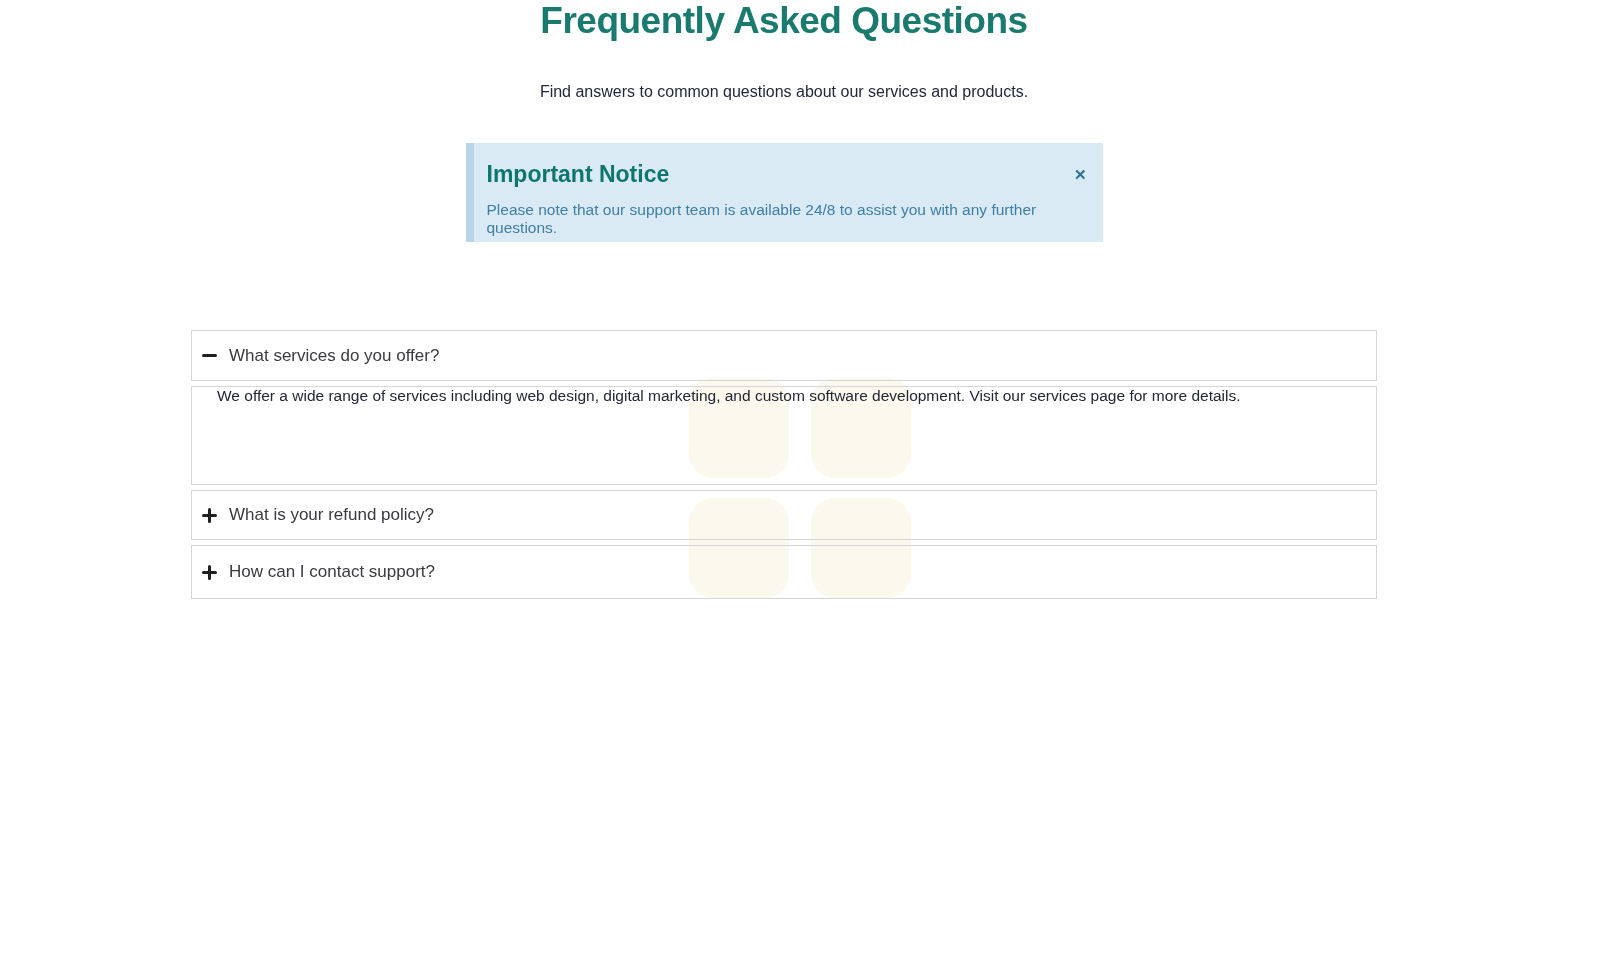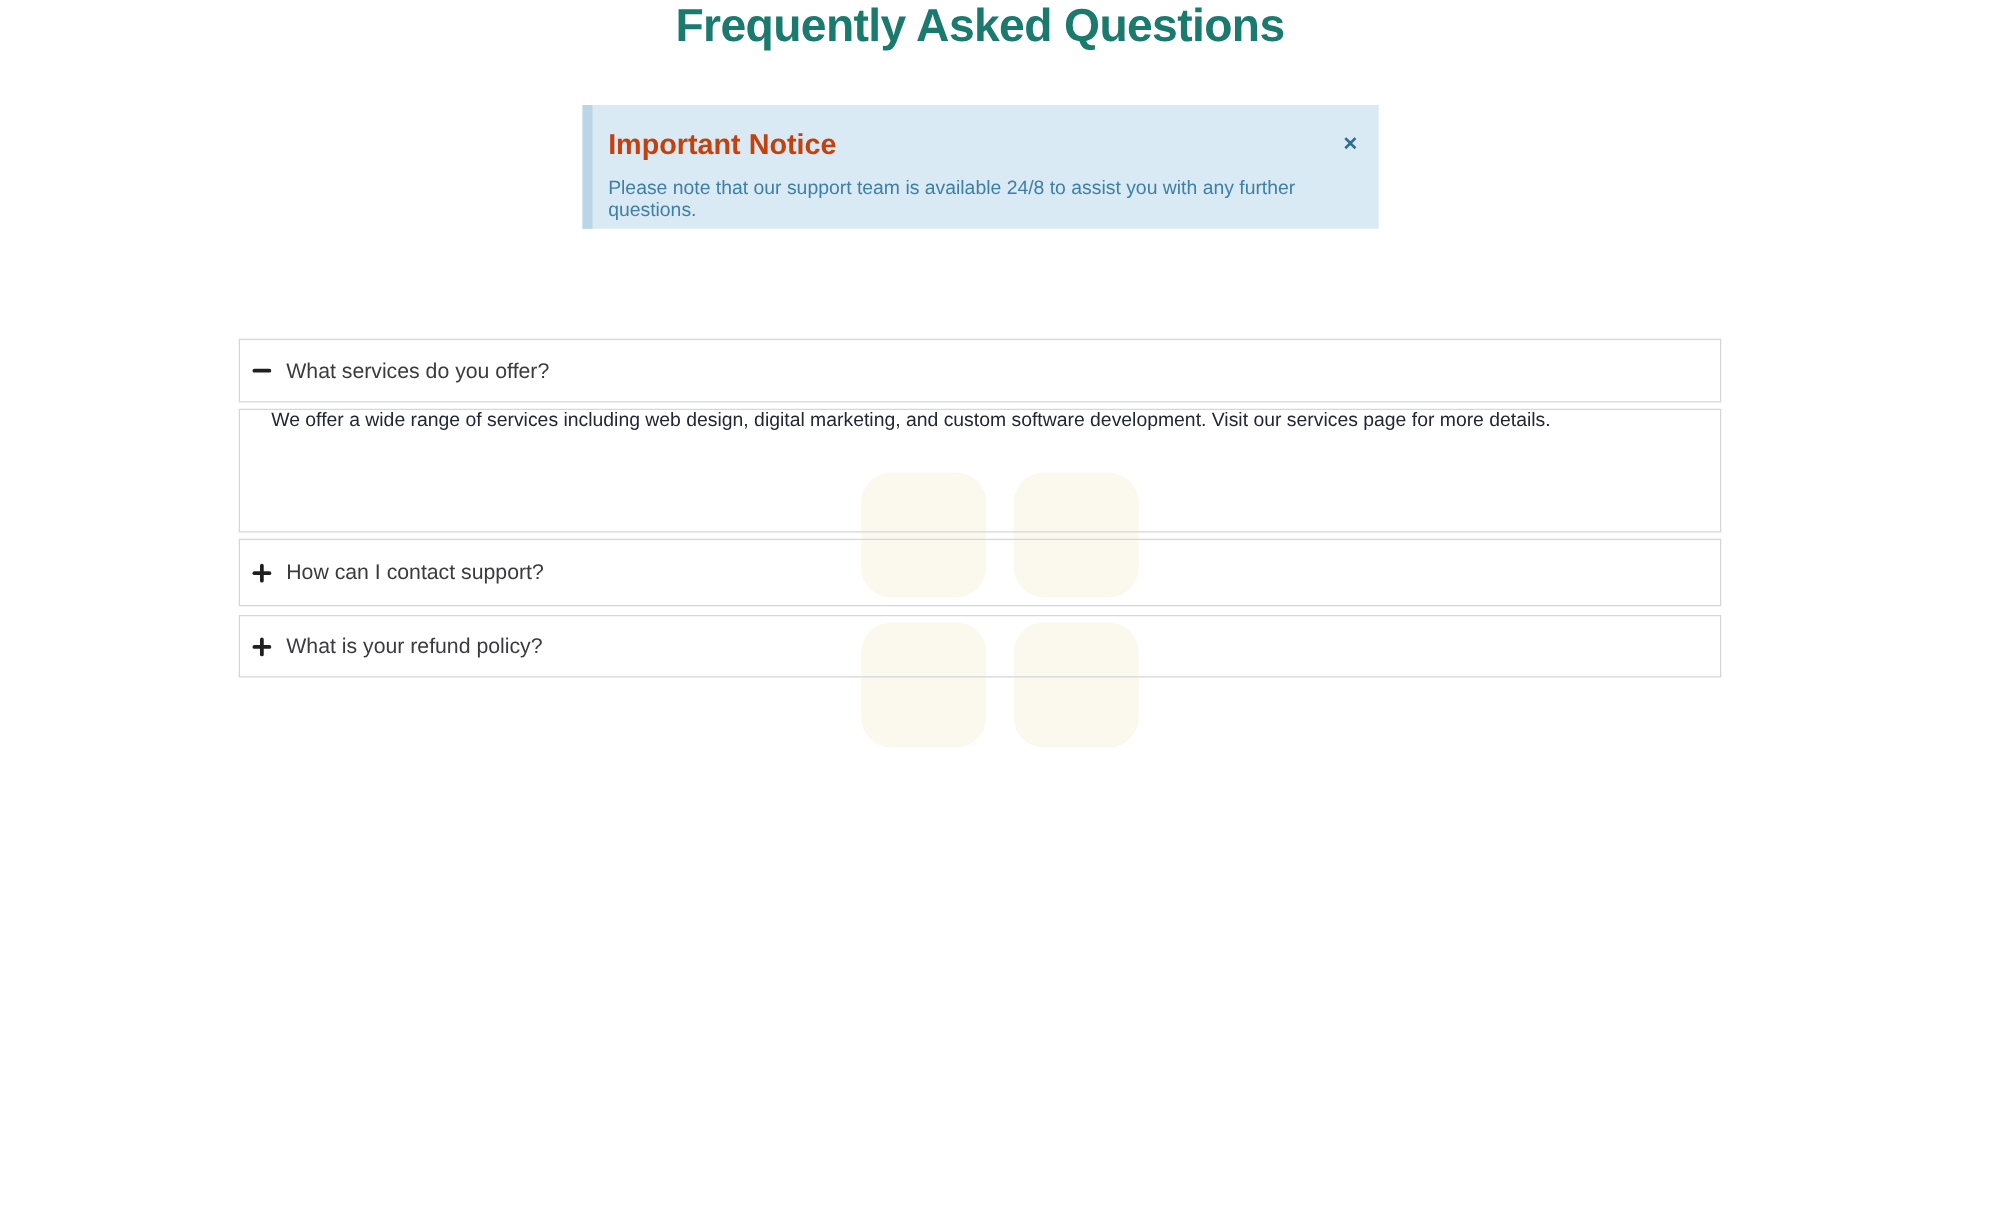--- a/index.html
+++ b/index.html
@@ -60,21 +60,21 @@
     margin: 42px auto 0 auto;
     background: #d9eaf4;
     border-left: 8px solid #b9d6e8;
     padding: 18px 40px 0 13px;
   }
   .notice-title {
     margin: 0 0 13px 0;
     font-size: 23px;
     line-height: 27px;
     font-weight: bold;
-    color: #c2410c;
+    color: #0f766e;
   }
   .notice-text {
     margin: 0;
     font-size: 15.5px;
     line-height: 18px;
     color: #3f7fa5;
   }
   .notice-close {
     position: absolute;
     top: 24px;
@@ -159,20 +159,21 @@
     <div class="wm-tile"></div>
     <div class="wm-tile"></div>
     <div class="wm-tile"></div>
     <div class="wm-tile"></div>
   </div>
 
   <div class="container">
 
     <h1 class="page-title">Frequently Asked Questions</h1>
 
+    <p class="subtitle">Find answers to common questions about our services and products.</p>
 
     <div class="notice">
       <button class="notice-close">✕</button>
       <h2 class="notice-title">Important Notice</h2>
       <p class="notice-text">Please note that our support team is available 24/8 to assist you with any further questions.</p>
     </div>
 
     <div class="accordion">
 
       <div class="acc-box">
@@ -180,29 +181,29 @@
           <span class="tgl minus"></span>
           <span class="acc-question">What services do you offer?</span>
         </div>
       </div>
       <div class="acc-box">
         <div class="acc-panel">
           <span class="acc-answer">We offer a wide range of services including web design, digital marketing, and custom software development. Visit our services page for more details.</span>
         </div>
       </div>
 
+      <div class="acc-box">
+        <div class="acc-header short">
+          <span class="tgl plus"></span>
+          <span class="acc-question">What is your refund policy?</span>
+        </div>
+      </div>
+
       <div class="acc-box gap7">
         <div class="acc-header tall">
           <span class="tgl plus"></span>
           <span class="acc-question">How can I contact support?</span>
         </div>
       </div>
 
-      <div class="acc-box">
-        <div class="acc-header short">
-          <span class="tgl plus"></span>
-          <span class="acc-question">What is your refund policy?</span>
-        </div>
-      </div>
-
     </div>
   </div>
 </div>
 
 </body></html>

